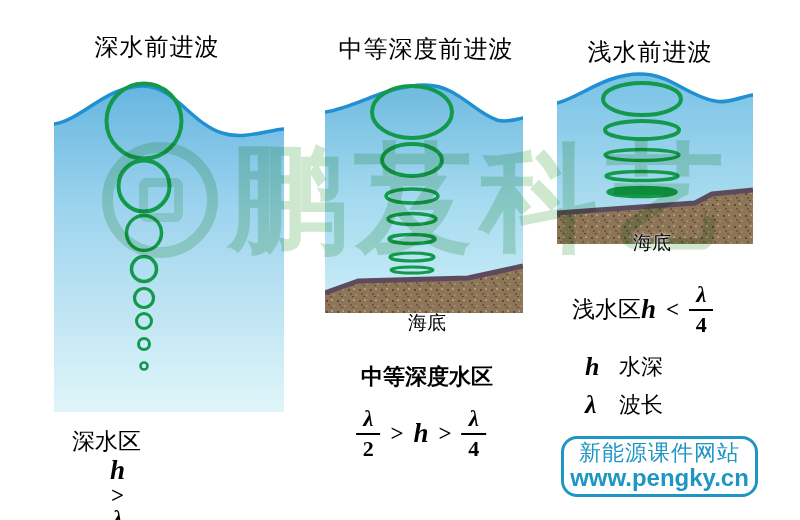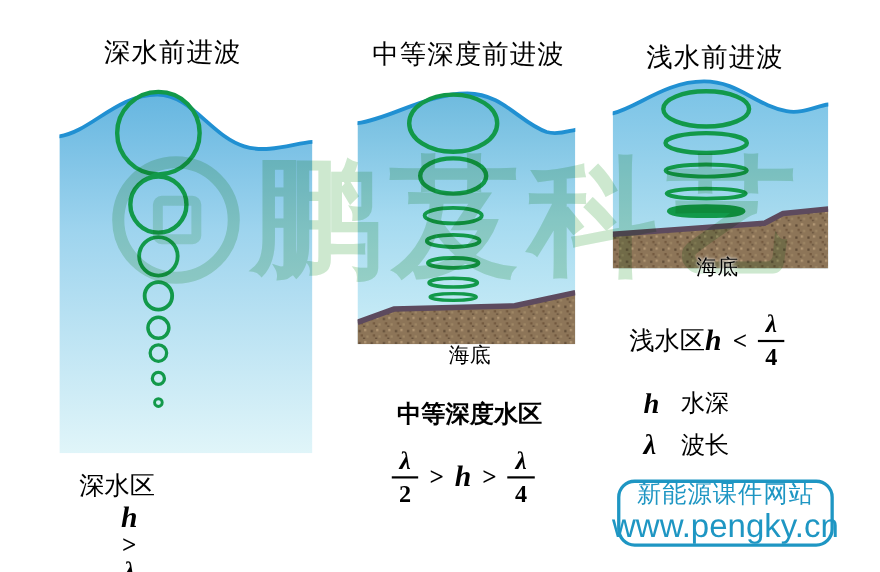--- a/index.html
+++ b/index.html
@@ -30,21 +30,21 @@
   .legend-row{position:absolute;display:flex;align-items:center;z-index:10;color:#000;}
   .legend-sym{font-family:"Liberation Serif",serif;font-style:italic;font-weight:bold;
       font-size:26px;width:34px;line-height:1;}
   .legend-label{font-size:22px;font-weight:500;white-space:nowrap;text-align:center;}
 
   .badge{position:absolute;left:561px;top:436px;width:197px;height:61px;z-index:10;
       border:3px solid #1e96c3;border-radius:16px;box-sizing:border-box;
       display:flex;flex-direction:column;align-items:center;justify-content:center;
       line-height:1.12;cursor:pointer;background:#fff;}
   .badge-line1{font-size:22px;color:#1e96c3;font-weight:500;white-space:nowrap;letter-spacing:1px;}
-  .badge-line2{font-size:30px;color:#1e96c3;font-weight:400;white-space:nowrap;}
+  .badge-line2{font-size:24px;color:#1e96c3;font-weight:700;white-space:nowrap;}
 
   .watermark{position:absolute;left:0;top:0;width:800px;height:520px;pointer-events:none;
       z-index:5;mix-blend-mode:multiply;border-radius:23px;}
   .wm-text{position:absolute;left:228px;top:134px;font-size:118px;font-weight:bold;
       letter-spacing:8px;color:#cde8cf;white-space:nowrap;line-height:1.1;}
   .wm-ring{position:absolute;left:102px;top:142px;width:116px;height:116px;border-radius:50%;
       border:11px solid #cde8cf;box-sizing:border-box;}
   .wm-ring-inner{position:absolute;left:139px;top:178px;width:44px;height:44px;
       border-radius:8px;border:9px solid #d4ecd6;box-sizing:border-box;}
 </style>

